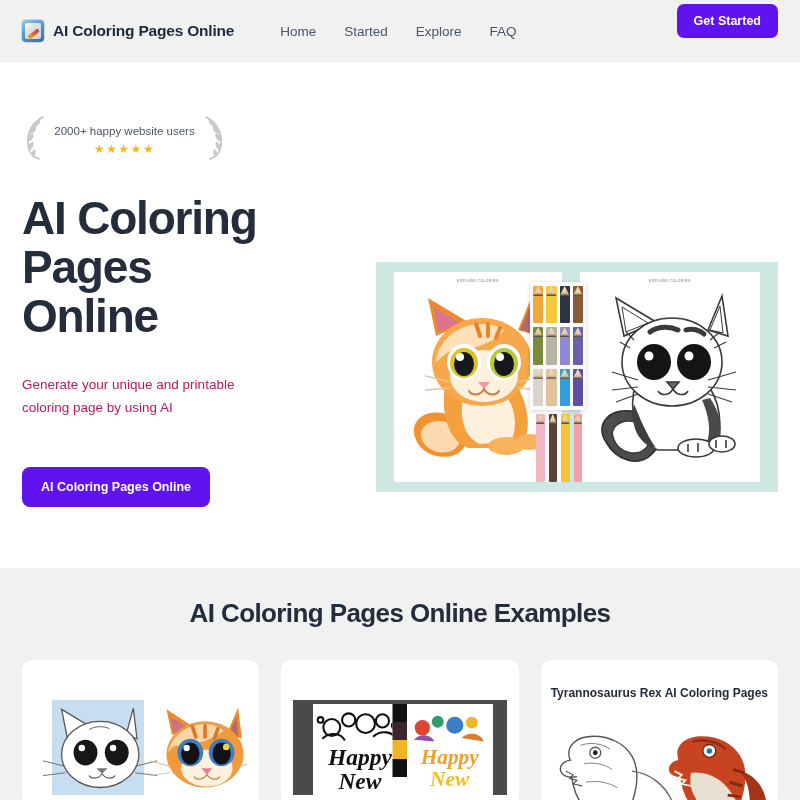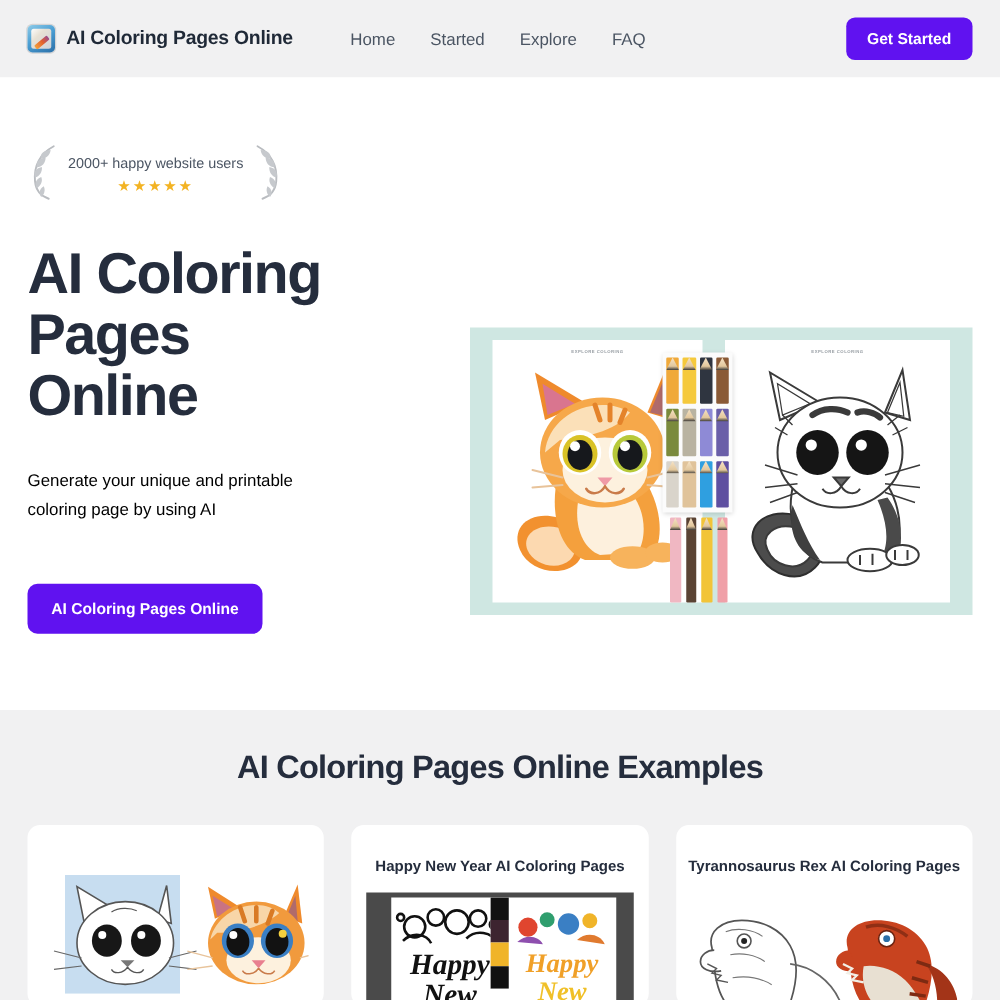--- a/index.html
+++ b/index.html
@@ -59,21 +59,21 @@
   }
   .nav-link {
     font-size: 13.5px;
     color: #4b5563;
     text-decoration: none;
     white-space: nowrap;
   }
   .get-started {
     position: absolute;
     right: 22px;
-    top: 14px;
+    top: 4px;
     background: #6012f0;
     color: #ffffff;
     border: none;
     border-radius: 7px;
     padding: 10px 17px;
     font-size: 12.5px;
     font-weight: bold;
     font-family: "Liberation Sans", sans-serif;
     cursor: pointer;
     white-space: nowrap;
@@ -121,21 +121,21 @@
     line-height: 49px;
     font-weight: bold;
     color: #252d3d;
     letter-spacing: -1.2px;
     max-width: 270px;
   }
   .hero-sub {
     margin-top: 32px;
     font-size: 13.5px;
     line-height: 23px;
-    color: #000000;
+    color: #be185d;
     max-width: 250px;
   }
   .hero-cta {
     margin-top: 48px;
     display: inline-block;
     background: #6012f0;
     color: #ffffff;
     border: none;
     border-radius: 8px;
     padding: 13px 19px;
@@ -493,21 +493,20 @@
           <circle cx="166" cy="48" r="3.5" fill="#fff"></circle>
           <circle cx="209" cy="47" r="3.5" fill="#f4d03f"></circle>
           <path d="M182 70 L194 70 L188 77Z" fill="#e87f8f"></path>
           <path d="M188 77 C184 83, 176 83, 174 79 M188 77 C192 83, 200 83, 202 79" stroke="#c97b4a" stroke-width="1.3" fill="none"></path>
           <path d="M148 68 L126 62 M148 75 L126 78 M224 68 L246 62" stroke="#e8c39a" stroke-width="1.2" fill="none"></path>
         </svg>
       </div>
     </div>
 
     <div class="card">
-      <div class="card-title">Happy New Year AI Coloring Pages</div>
       <div class="card-figure cf-newyear">
         <div class="ny-sheet l">
           <svg class="art" viewBox="0 0 100 91">
             <g fill="none" stroke="#111" stroke-width="2.2">
               <circle cx="20" cy="22" r="9"></circle>
                 <circle cx="38" cy="14" r="7"></circle>
               <circle cx="56" cy="18" r="10"></circle>
                 <circle cx="74" cy="15" r="7"></circle>
               <path d="M10 34 C18 26, 30 28, 34 36"></path>
               <path d="M64 32 C72 24, 86 26, 90 36"></path>

